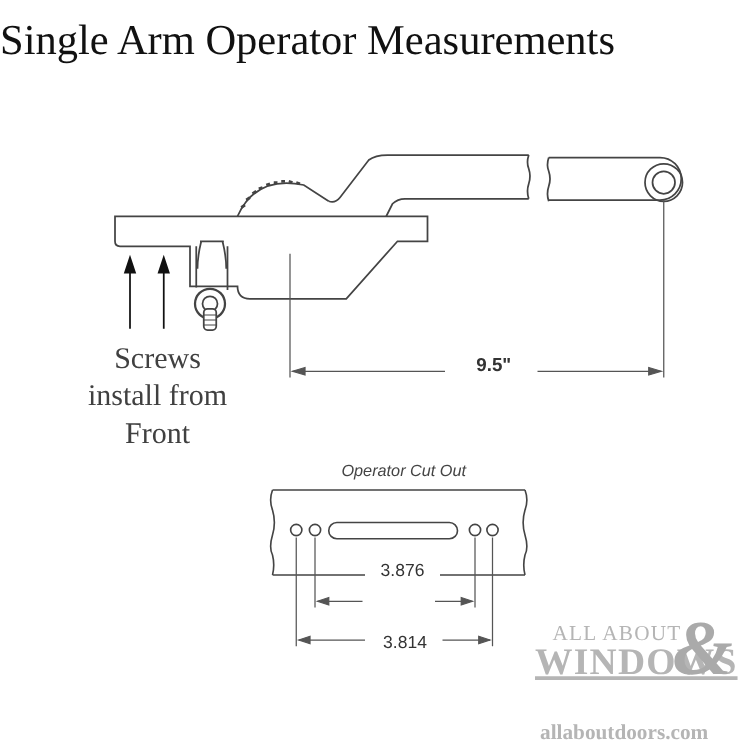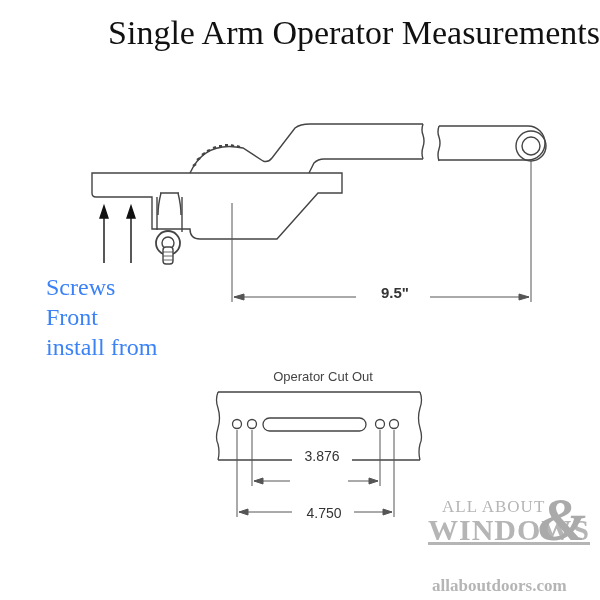--- a/index.html
+++ b/index.html
@@ -1,33 +1,33 @@
 <!DOCTYPE html>
 <html><head>
 <meta charset="utf-8">
 <style>
   html, body { margin: 0; padding: 0; background: #ffffff; }
   body { width: 600px; height: 600px; position: relative; overflow: hidden; }
   .title {
-    position: absolute; left: 0; top: 14px; width: 600px; text-align: right;
+    position: absolute; left: 0; top: 14px; width: 600px; text-align: left;
     font-family: "Liberation Serif", "DejaVu Serif", serif;
     font-size: 34px; color: #111; letter-spacing: 0px;
   }
   .screws-note {
-    position: absolute; left: 46px; top: 272px; width: 160px; text-align: left;
+    position: absolute; left: 46px; top: 272px; width: 160px; text-align: center;
     font-family: "Liberation Serif", "DejaVu Serif", serif;
-    font-size: 24px; line-height: 30px; color: #3b82f6;
+    font-size: 24px; line-height: 30px; color: #404040;
   }
   .screws-note span { display: block; }
   .dim-label {
     position: absolute; font-family: "Liberation Sans", "DejaVu Sans", sans-serif;
     color: #333; background: #fff; text-align: center;
   }
   .dim-main { left: 360px; top: 284px; width: 70px; font-size: 15px; font-weight: bold; }
-  .cutout-title { left: 248px; top: 369px; width: 150px; font-size: 13px; color: #444; }
+  .cutout-title { left: 248px; top: 369px; width: 150px; font-size: 13px; color: #444; font-style: italic; }
   .dim-inner { left: 292px; top: 448px; width: 60px; font-size: 14px; }
   .dim-outer { left: 294px; top: 505px; width: 60px; font-size: 14px; }
   svg.drawing { position: absolute; left: 0; top: 0; }
   .logo {
     position: absolute; left: 428px; top: 498px; width: 172px;
     font-family: "Liberation Serif", "DejaVu Serif", serif; color: #b5b5b5;
   }
   .logo .l1 { font-size: 17px; letter-spacing: 1px; line-height: 18px; padding-left: 14px; font-family: Liberation Serif, serif; }
   .logo .l2 { font-size: 30px; font-weight: bold; line-height: 28px; letter-spacing: 1px; }
   .logo .l3 { font-size: 30px; font-weight: bold; line-height: 28px; letter-spacing: 1px; text-decoration: underline; }
@@ -102,27 +102,27 @@
     <path d="M378 481 L369 478 L369 484 Z"></path>
     <line x1="239" y1="512" x2="292" y2="512"></line>
     <line x1="350" y1="512" x2="392" y2="512"></line>
     <path d="M239 512 L248 509 L248 515 Z"></path>
     <path d="M392 512 L383 509 L383 515 Z"></path>
   </g>
 </svg>
 
 <div class="screws-note">
   <span>Screws</span>
+  <span>install from</span>
   <span>Front</span>
-  <span>install from</span>
 </div>
 
 <div class="dim-label dim-main">9.5"</div>
 <div class="dim-label cutout-title">Operator Cut Out</div>
 <div class="dim-label dim-inner">3.876</div>
-<div class="dim-label dim-outer">4.750</div>
+<div class="dim-label dim-outer">3.814</div>
 
 <div class="logo">
   <div class="amp">&amp;</div>
   <div class="l1">ALL ABOUT</div>
   <div class="l3">WINDOWS</div>
   <div class="l4">allaboutdoors.com</div>
 </div>
 
 </body></html>

